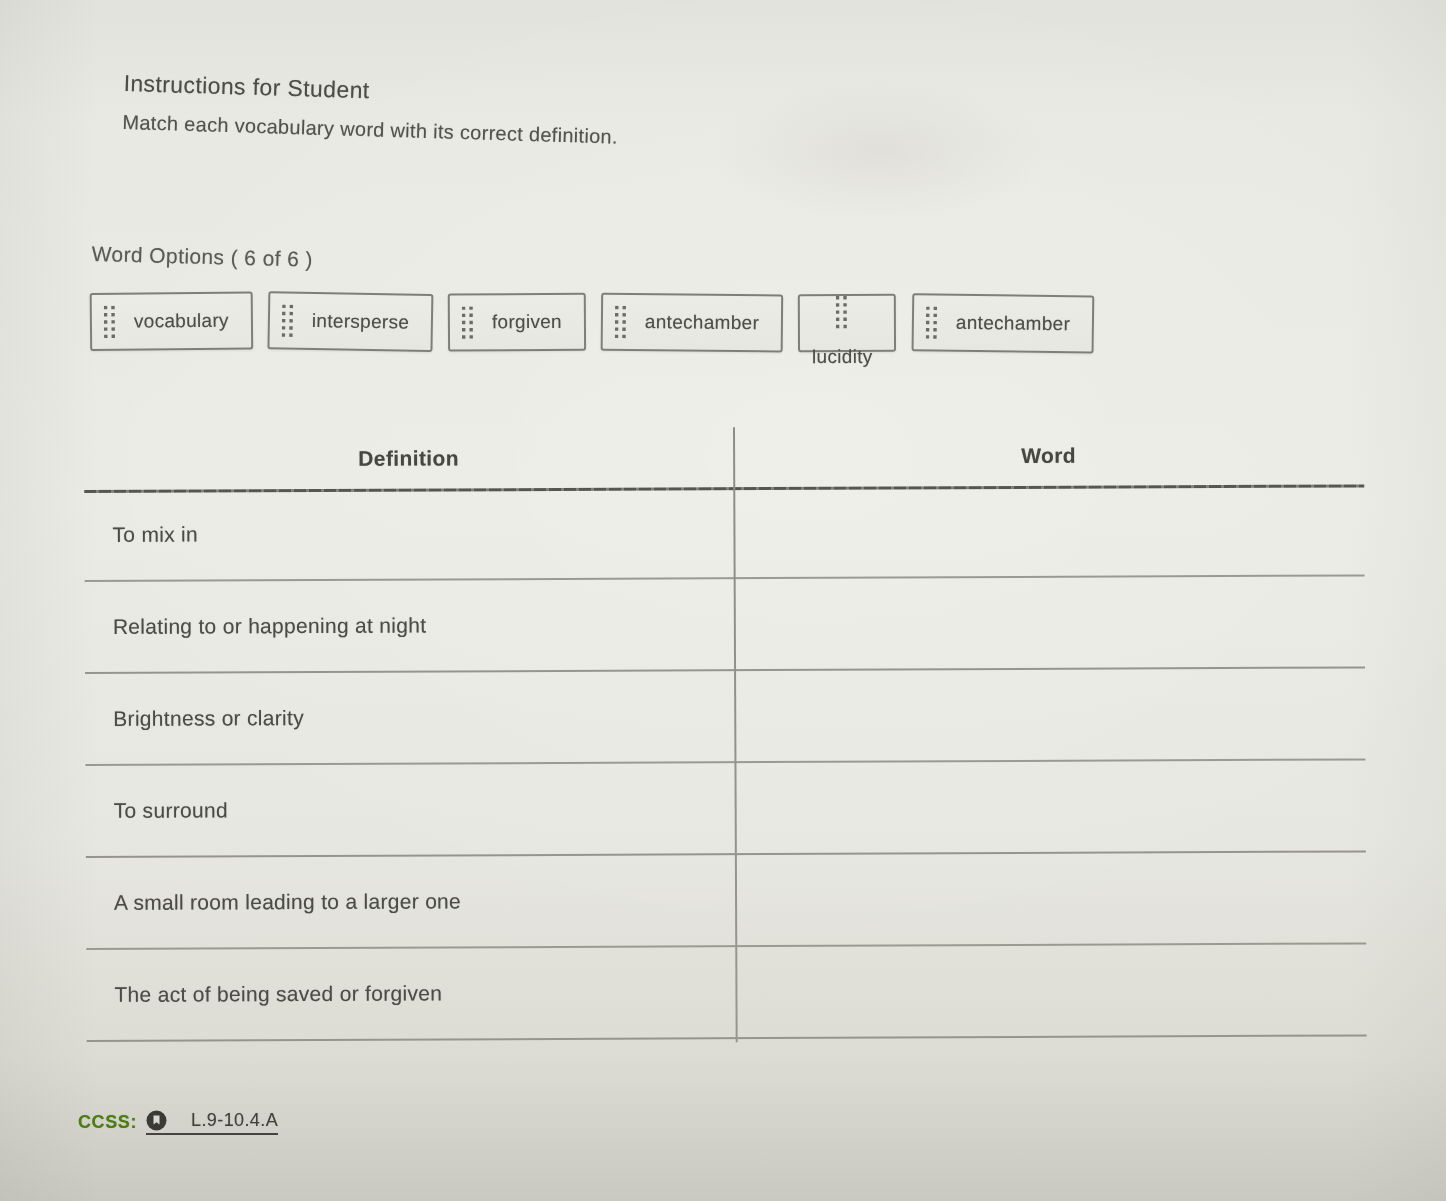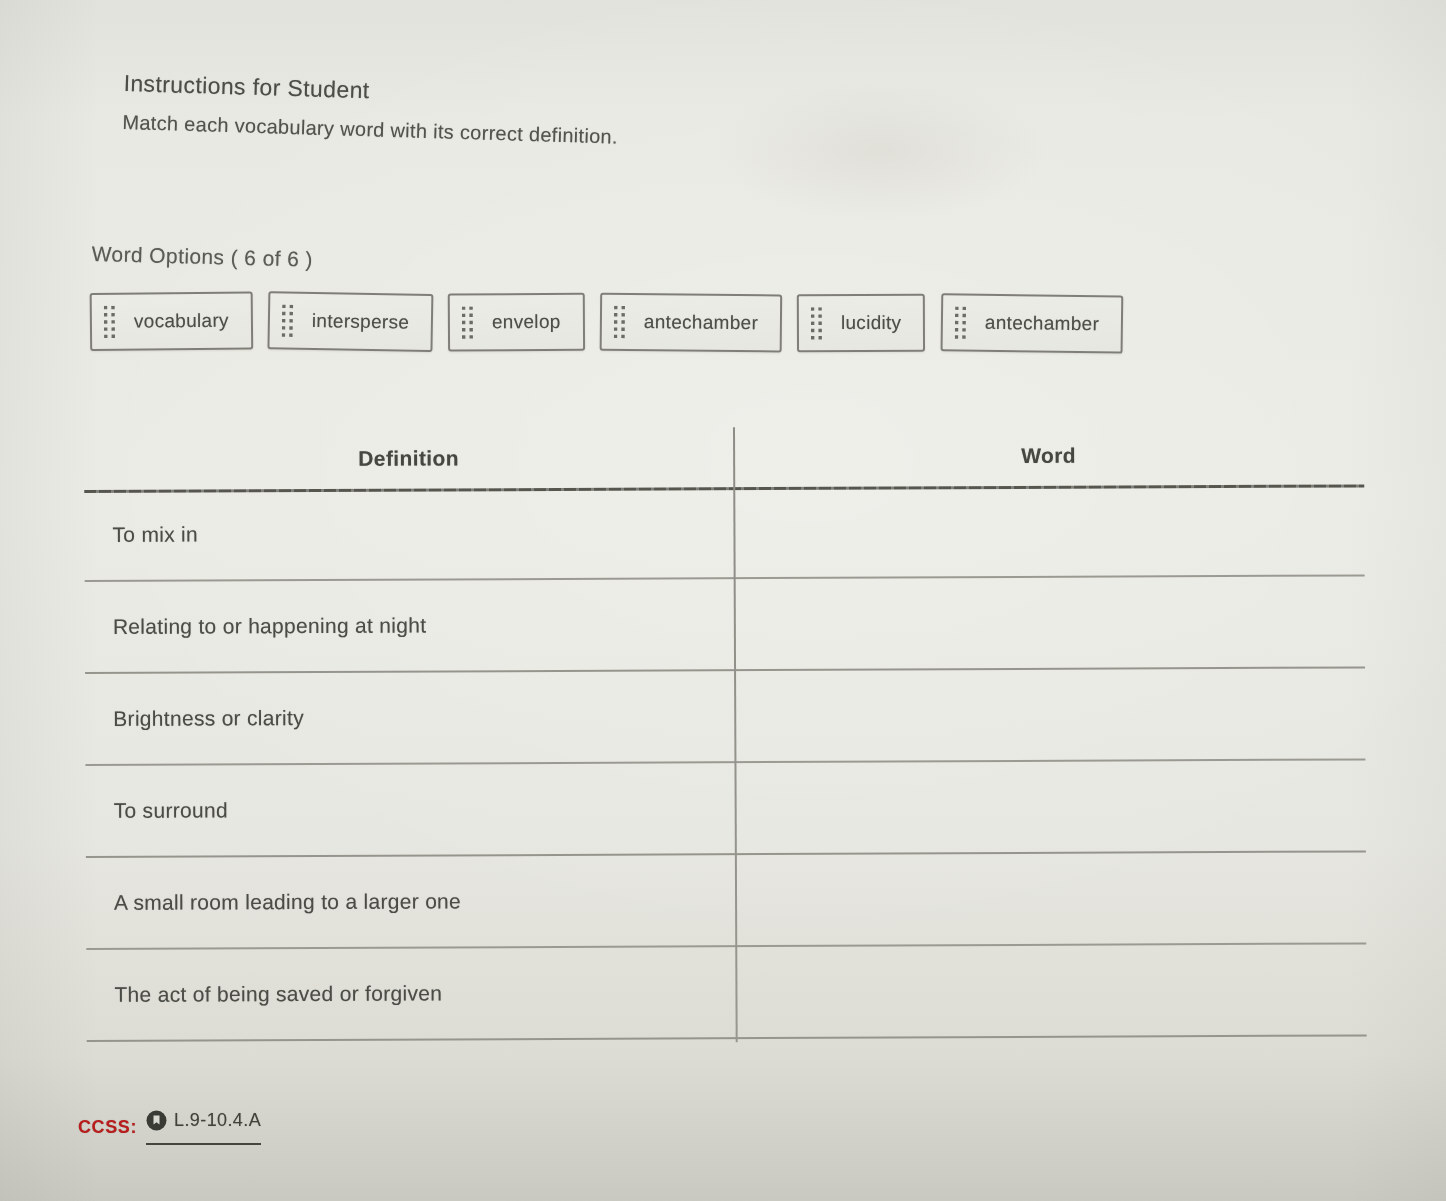--- a/index.html
+++ b/index.html
@@ -39,21 +39,21 @@
     display:flex;align-items:center;gap:17px;
     height:58px;padding:0 22px 0 12px;box-sizing:border-box;
     border:2px solid #7f7e78;border-radius:3px;
     background:linear-gradient(178deg,#ecece6,#e7e7e1);
     box-shadow:0 1px 2px rgba(60,60,52,0.10);
   }
   .chip:nth-child(1){transform:rotate(-0.7deg);}
   .chip:nth-child(2){transform:rotate(0.8deg);}
   .chip:nth-child(3){transform:rotate(-0.5deg);}
   .chip:nth-child(4){transform:rotate(0.4deg);}
-  .chip:nth-child(5){transform:rotate(-0.4deg);}
+  .chip:nth-child(5){transform:rotate(-0.4deg);flex-direction:column;}
   .chip:nth-child(6){transform:rotate(0.6deg);}
   .chip .label{font-size:19px;letter-spacing:.3px;color:#4e4e49;}
   .handle{flex:0 0 auto;display:block;}
 
   
   .match-table{position:absolute;left:84px;top:430px;width:1280px;height:615px;
     transform:rotate(-0.25deg);transform-origin:left top;}
   .thead{display:flex;height:60px;}
   .th{display:flex;align-items:center;justify-content:center;
     font-size:21px;font-weight:700;letter-spacing:.4px;color:#474742;}
@@ -64,22 +64,22 @@
   .vline{position:absolute;left:649px;top:0;width:2px;height:615px;
     background:linear-gradient(to bottom,#8d8c85,#97968f);}
   .trow{display:flex;height:92px;box-sizing:border-box;border-bottom:2px solid #96958d;}
   .trow:nth-child(odd){border-bottom-color:#9b9a92;}
   .dcell{width:649px;display:flex;align-items:center;box-sizing:border-box;padding-left:28px;
     font-size:21px;letter-spacing:.3px;color:#4c4c47;}
   .wcell{width:631px;}
 
   
   .footer{position:absolute;left:78px;top:1110px;display:flex;align-items:center;gap:9px;}
-  .ccss{font-size:18px;font-weight:700;letter-spacing:.6px;color:#b91c1c;}
-  .std-link{display:flex;align-items:center;gap:7px;padding-bottom:12px;
+  .ccss{font-size:18px;font-weight:700;letter-spacing:.6px;color:#4d7c0f;}
+  .std-link{display:flex;align-items:center;gap:24px;padding-bottom:2px;
     border-bottom:2px solid #45453f;cursor:pointer;}
   .std-code{font-size:18px;letter-spacing:.4px;color:#42423c;}
 </style>
 </head>
 <body>
 
 <div class="vignette"></div>
 <div class="smudge"></div>
 
 <div class="instructions soft">
@@ -132,21 +132,21 @@
           <rect x="0" y="7.2" width="3.4" height="3.4"></rect>
           <rect x="7.5" y="7.2" width="3.4" height="3.4"></rect>
           <rect x="0" y="14.4" width="3.4" height="3.4"></rect>
           <rect x="7.5" y="14.4" width="3.4" height="3.4"></rect>
           <rect x="0" y="21.6" width="3.4" height="3.4"></rect>
           <rect x="7.5" y="21.6" width="3.4" height="3.4"></rect>
           <rect x="0" y="28.8" width="3.4" height="3.4"></rect>
           <rect x="7.5" y="28.8" width="3.4" height="3.4"></rect>
         </g>
       </svg>
-    <span class="label soft">envelop</span>
+    <span class="label soft">forgiven</span>
   </div>
   <div class="chip">
     <svg class="handle" width="13" height="33" viewBox="0 0 13 33">
         <g fill="#6c6c66">
           <rect x="0" y="0" width="3.4" height="3.4"></rect>
           <rect x="7.5" y="0" width="3.4" height="3.4"></rect>
           <rect x="0" y="7.2" width="3.4" height="3.4"></rect>
           <rect x="7.5" y="7.2" width="3.4" height="3.4"></rect>
           <rect x="0" y="14.4" width="3.4" height="3.4"></rect>
           <rect x="7.5" y="14.4" width="3.4" height="3.4"></rect>

